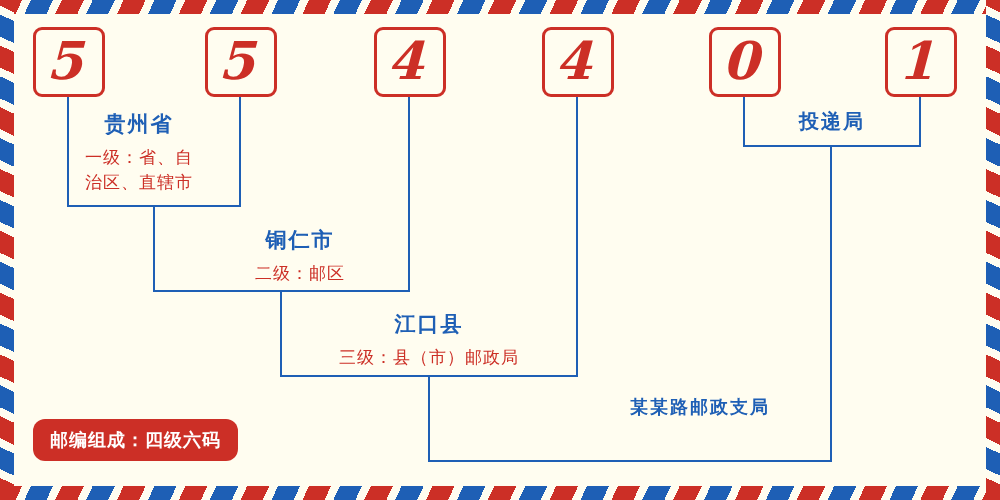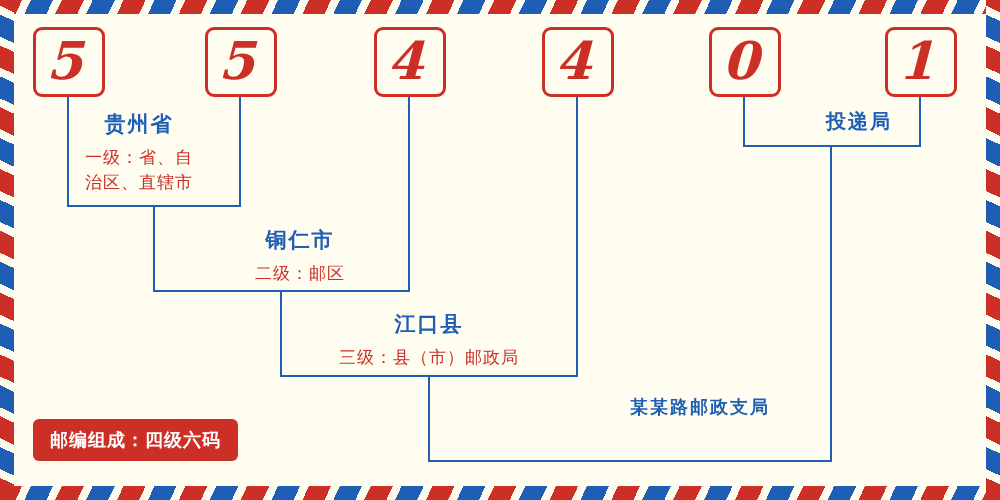--- a/index.html
+++ b/index.html
@@ -82,37 +82,37 @@
   .desc {
     color: var(--red);
     font-size: 17px;
     letter-spacing: 1px;
     margin-top: 8px;
     line-height: 1.45;
     white-space: pre-line;
   }
   .delivery-label {
     position: absolute;
-    text-align: right;
+    text-align: center;
     color: var(--blue);
     font-weight: bold;
     font-size: 20px;
     letter-spacing: 2px;
     z-index: 4;
   }
   .badge {
     position: absolute;
     left: 33px; top: 419px;
     background: var(--red);
     color: #ffffff;
     font-weight: bold;
     font-size: 18px;
     letter-spacing: 1px;
     padding: 9px 17px;
-    border-radius: 6px;
+    border-radius: 12px;
     z-index: 4;
   }
 </style>
 </head>
 <body>
 
 <div class="envelope">
 
   <div class="stripe h top"></div>
   <div class="stripe h bottom"></div>

